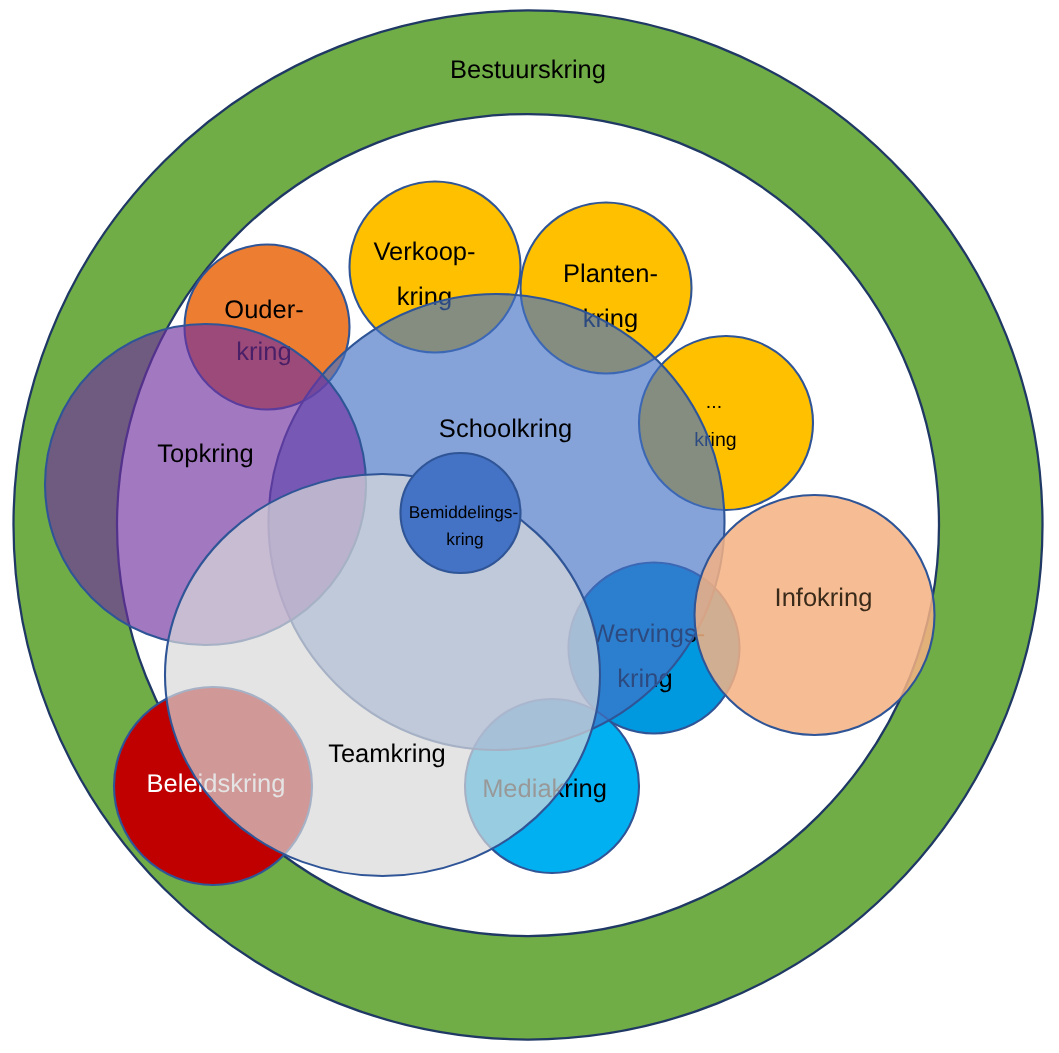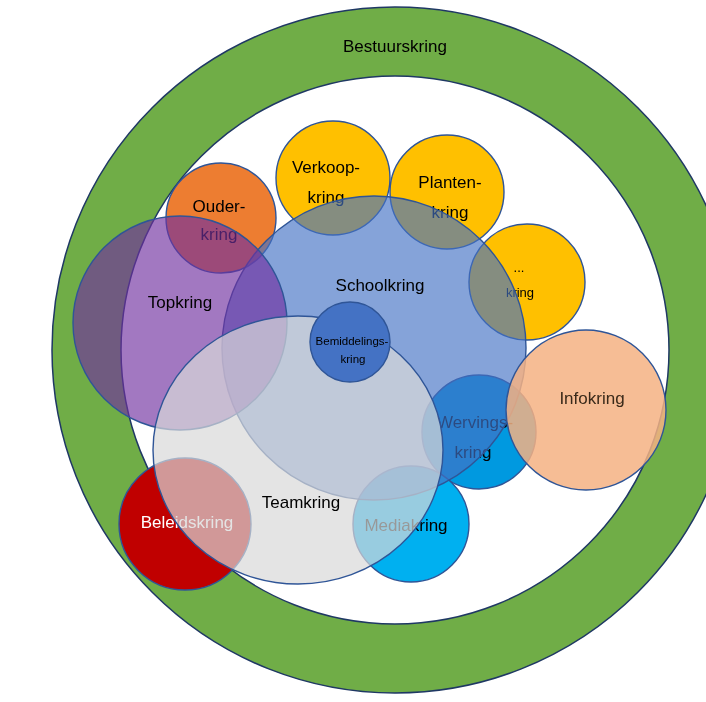--- a/index.html
+++ b/index.html
@@ -1,17 +1,17 @@
 <!DOCTYPE html>
 <html><head>
 <meta charset="utf-8">
 <style>
   html, body { margin: 0; padding: 0; background: #ffffff; }
   body { width: 706px; height: 702px; overflow: hidden; position: relative; }
-  #diagram { position: absolute; left: 12px; top: 0; width: 590px; height: 702px; padding-left: 31px; }
+  #diagram { position: absolute; left: 0; top: 0; width: 590px; height: 702px; }
   svg text { font-family: "Liberation Sans", "DejaVu Sans", sans-serif; }
   .lbl { text-anchor: middle; }
 </style>
 </head>
 <body>
 
 <div id="diagram">
   <svg id="svg" width="706" height="702" viewBox="0 0 706 702">
     <g id="ring-layer">
       <path id="ring-path" d="M 9 350 a 343 343 0 1 0 686 0 a 343 343 0 1 0 -686 0 Z M 78 350 a 274 274 0 1 1 548 0 a 274 274 0 1 1 -548 0 Z" fill="#70AD47" fill-rule="evenodd" stroke="#1F3864" stroke-width="1.5"></path>

